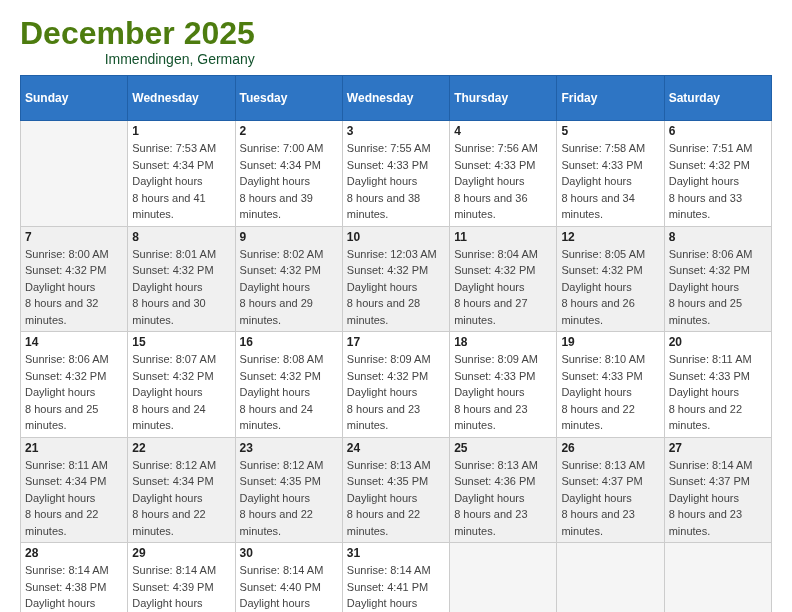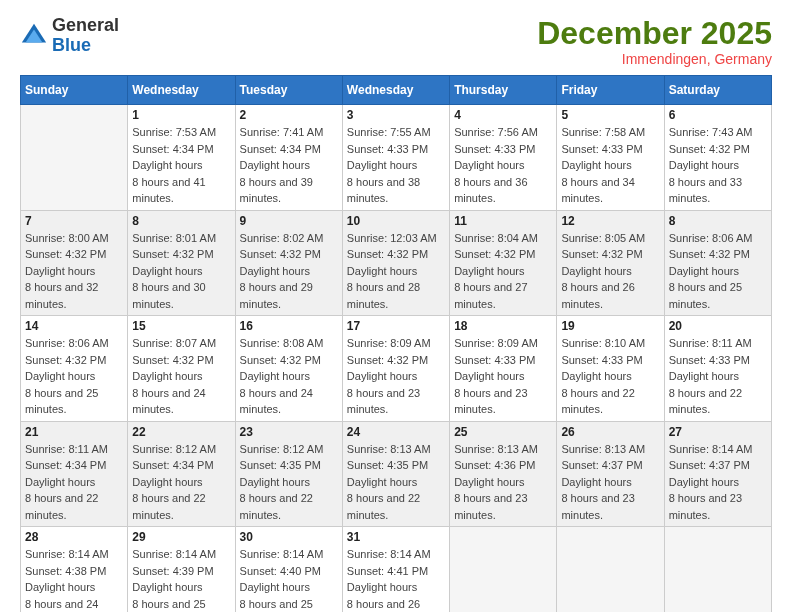--- a/index.html
+++ b/index.html
@@ -43,35 +43,35 @@
       text-align: right;
     }
     .month-title {
       font-size: 32px;
       font-weight: bold;
       color: #4d7c0f;
       line-height: 1.1;
     }
     .subtitle {
       font-size: 14px;
-      color: #ef4444;
+      color: #14532d;
     }
     .calendar {
       border: 1px solid #ccc;
       border-collapse: collapse;
       width: 100%;
       flex: 1;
       table-layout: fixed;
     }
     .calendar th {
       background-color: #2e75c4;
       color: #fff;
       font-size: 12px;
       font-weight: bold;
-      padding: 7px 4px;
+      padding: 15px 4px;
       text-align: left;
       border: 1px solid #2060a8;
     }
     .calendar td {
       border: 1px solid #ccc;
       vertical-align: top;
       padding: 3px 4px;
       font-size: 9.5px;
       color: #333;
       height: 88px;
@@ -93,30 +93,20 @@
     }
     .row-shade td {
       background-color: #f0f0f0;
     }
   </style>
 </head>
 <body>
 
 <div class="page">
   <div class="header">
-    <div class="logo">
-      <svg class="logo-icon" viewBox="0 0 30 30" xmlns="http://www.w3.org/2000/svg">
-        <polygon points="15,2 28,22 2,22" fill="#1a6bb5"></polygon>
-        <polygon points="15,8 24,22 6,22" fill="#5aabee"></polygon>
-      </svg>
-      <div class="logo-text">
-        <span class="logo-general">General</span><br>
-        <span class="logo-blue">Blue</span>
-      </div>
-    </div>
     <div class="title-block">
       <div class="month-title">December 2025</div>
       <div class="subtitle">Immendingen, Germany</div>
     </div>
   </div>
 
   <table class="calendar">
     <thead>
       <tr>
         <th>Sunday</th>
@@ -130,37 +120,37 @@
     </thead>
     <tbody id="calendar-body">
     <tr>
           <td class="empty"></td>
           <td>
             <span class="day-number">1</span>
             <div class="day-info"><span>Sunrise: 7:53 AM</span><br><span>Sunset: 4:34 PM</span><br><span>Daylight hours</span><br><span>8 hours and 41 minutes.</span></div>
           </td>
           <td>
             <span class="day-number">2</span>
-            <div class="day-info"><span>Sunrise: 7:41 AM</span><br><span>Sunset: 4:34 PM</span><br><span>Daylight hours</span><br><span>8 hours and 39 minutes.</span></div>
+            <div class="day-info"><span>Sunrise: 7:00 AM</span><br><span>Sunset: 4:34 PM</span><br><span>Daylight hours</span><br><span>8 hours and 39 minutes.</span></div>
           </td>
           <td>
             <span class="day-number">3</span>
             <div class="day-info"><span>Sunrise: 7:55 AM</span><br><span>Sunset: 4:33 PM</span><br><span>Daylight hours</span><br><span>8 hours and 38 minutes.</span></div>
           </td>
           <td>
             <span class="day-number">4</span>
             <div class="day-info"><span>Sunrise: 7:56 AM</span><br><span>Sunset: 4:33 PM</span><br><span>Daylight hours</span><br><span>8 hours and 36 minutes.</span></div>
           </td>
           <td>
             <span class="day-number">5</span>
             <div class="day-info"><span>Sunrise: 7:58 AM</span><br><span>Sunset: 4:33 PM</span><br><span>Daylight hours</span><br><span>8 hours and 34 minutes.</span></div>
           </td>
           <td>
             <span class="day-number">6</span>
-            <div class="day-info"><span>Sunrise: 7:43 AM</span><br><span>Sunset: 4:32 PM</span><br><span>Daylight hours</span><br><span>8 hours and 33 minutes.</span></div>
+            <div class="day-info"><span>Sunrise: 7:51 AM</span><br><span>Sunset: 4:32 PM</span><br><span>Daylight hours</span><br><span>8 hours and 33 minutes.</span></div>
           </td>
         </tr>
         <tr class="row-shade">
           <td>
             <span class="day-number">7</span>
             <div class="day-info"><span>Sunrise: 8:00 AM</span><br><span>Sunset: 4:32 PM</span><br><span>Daylight hours</span><br><span>8 hours and 32 minutes.</span></div>
           </td>
           <td>
             <span class="day-number">8</span>
             <div class="day-info"><span>Sunrise: 8:01 AM</span><br><span>Sunset: 4:32 PM</span><br><span>Daylight hours</span><br><span>8 hours and 30 minutes.</span></div>

